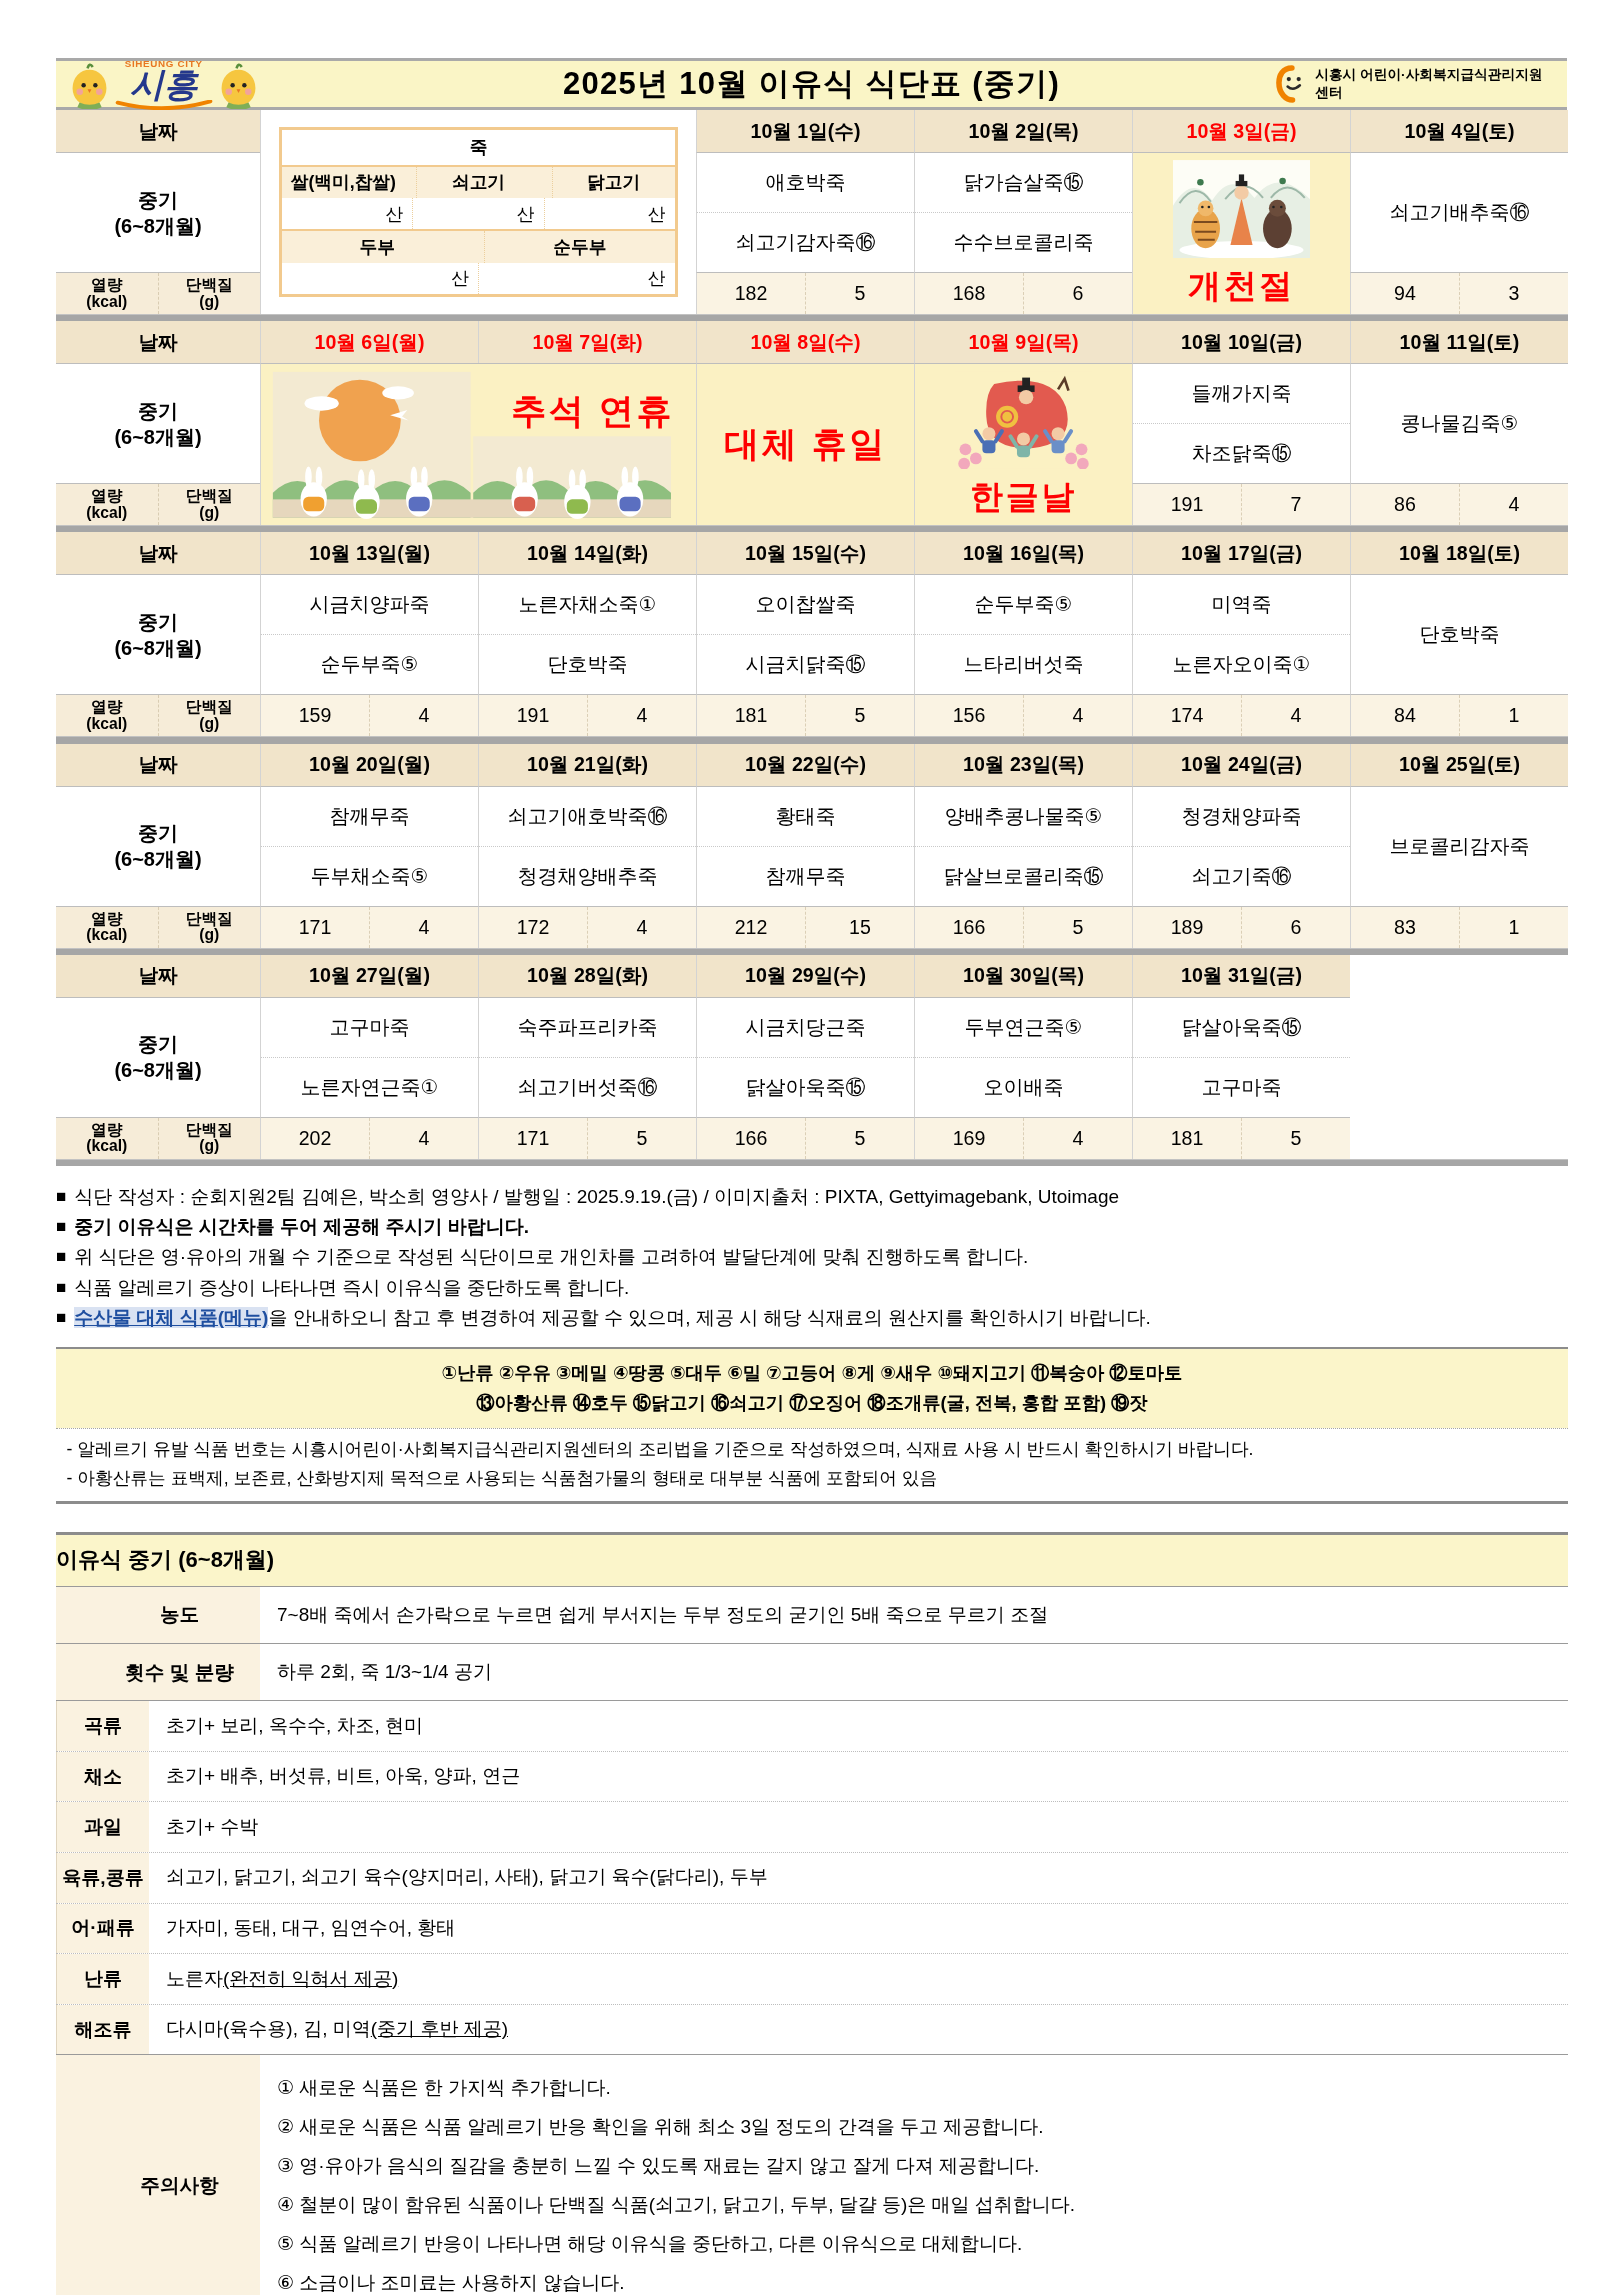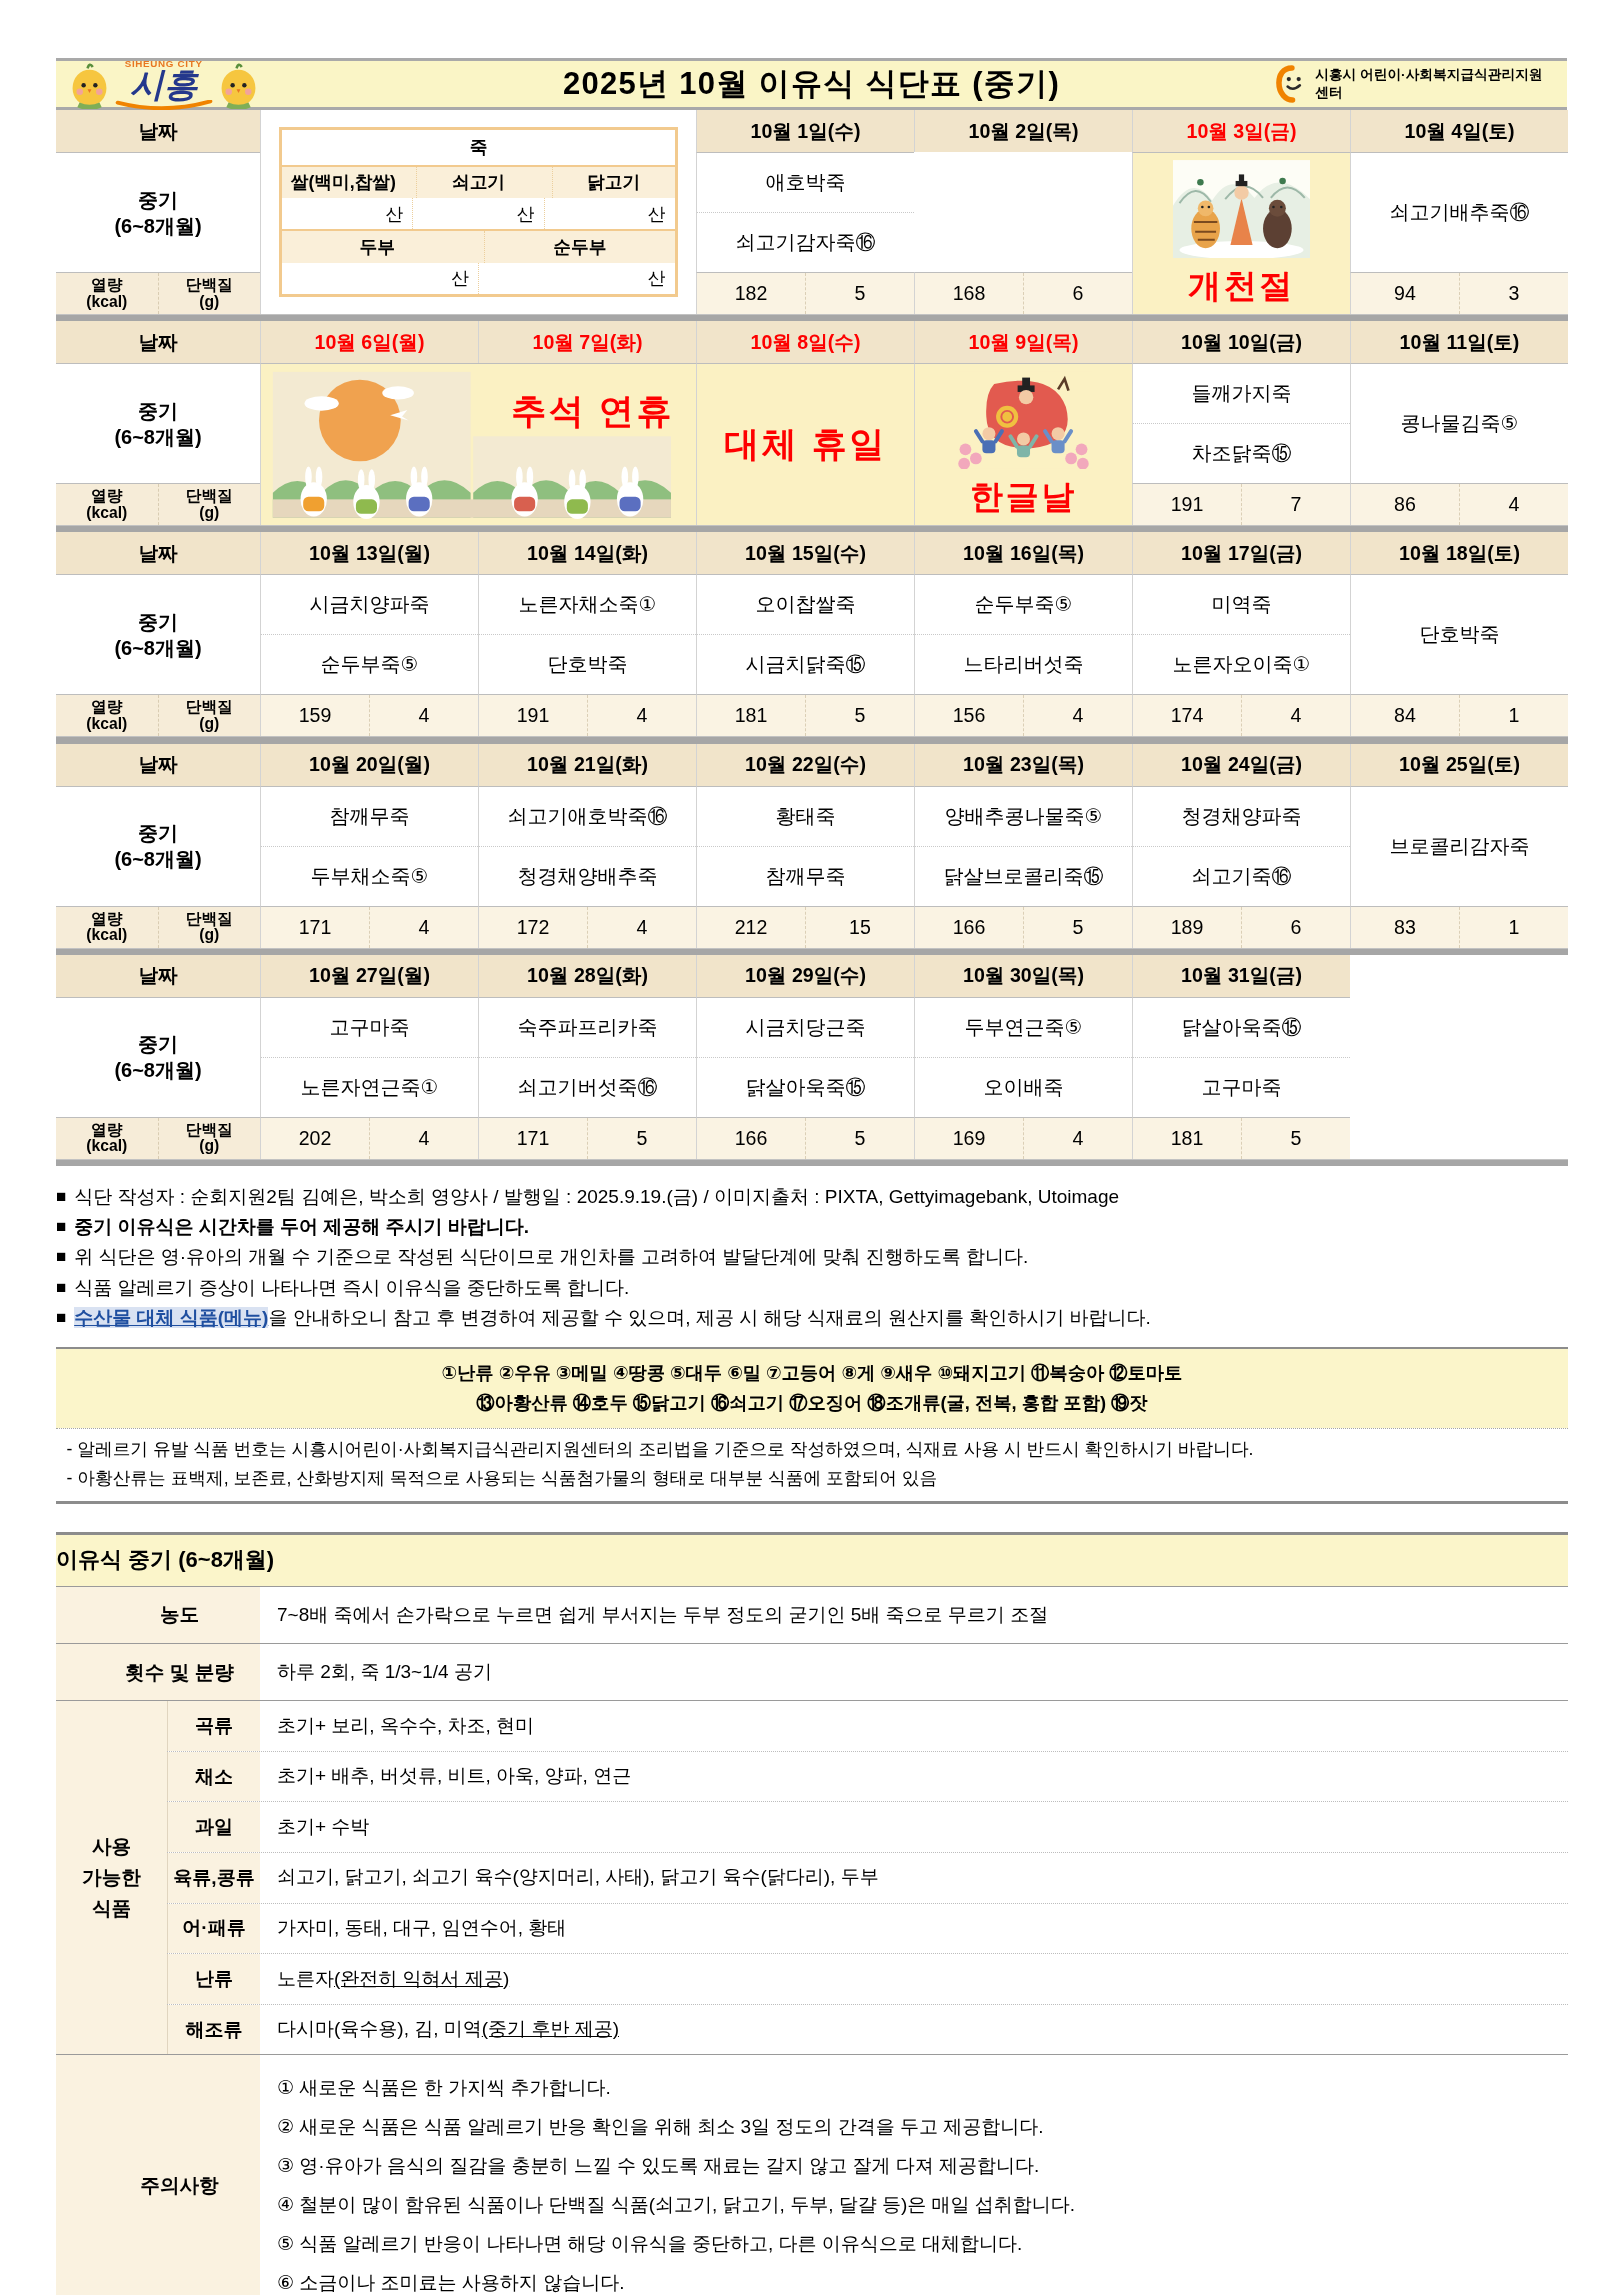--- a/index.html
+++ b/index.html
@@ -178,20 +178,24 @@
       <div class="cell d-date red" style="grid-column:6;grid-row:1">10월 3일(금)</div>
       <div class="cell d-date" style="grid-column:7;grid-row:1">10월 4일(토)</div>
 
       <div class="cell c1 c-stage rt" style="grid-column:1;grid-row:2">
         <span>중기</span>
         <span>(6~8개월)</span>
       </div>
       <div class="cell d-menu rt" style="grid-column:4;grid-row:2">
         <div class="mi">애호박죽</div>
         <div class="mi">쇠고기감자죽⑯</div>
+      </div>
+      <div class="cell d-menu rt" style="grid-column:5;grid-row:2">
+        <div class="mi">닭가슴살죽⑮</div>
+        <div class="mi">수수브로콜리죽</div>
       </div>
       <div class="cell hol rt" style="grid-column:6;grid-row:2 / span 2">
         <svg width="137" height="98" viewBox="0 0 210 150">
           <rect x="0" y="0" width="210" height="150" fill="#fdfdf6"></rect>
           <path d="M0 70 Q30 20 60 62 Q90 14 125 58 Q160 10 210 60 L210 150 L0 150 Z" fill="#e7efe4"></path>
           <path d="M10 66 Q35 30 58 64 M80 60 Q110 22 138 58 M150 58 Q175 26 202 58" stroke="#9db8a8" stroke-width="3" fill="none"></path>
           <circle cx="42" cy="34" r="5" fill="#3e7a4e"></circle>
             <circle cx="168" cy="32" r="5" fill="#3e7a4e"></circle>
           <ellipse cx="105" cy="138" rx="95" ry="14" fill="#ffffff"></ellipse>
           <ellipse cx="50" cy="105" rx="22" ry="30" fill="#e8a34a"></ellipse>
@@ -620,25 +624,20 @@
       <div class="ilab">농도</div>
       <div class="ival">7~8배 죽에서 손가락으로 누르면 쉽게 부서지는 두부 정도의 굳기인 5배 죽으로 무르기 조절</div>
     </div>
 
     <div class="irow">
       <div class="ilab">횟수 및 분량</div>
       <div class="ival">하루 2회, 죽 1/3~1/4 공기</div>
     </div>
 
     <div class="foodsec">
-      <div class="food-main">
-        <span>사용</span>
-        <span>가능한</span>
-        <span>식품</span>
-      </div>
       <div class="food-rows">
         <div class="frow">
           <div class="fcat">곡류</div>
           <div class="fval">초기+ 보리, 옥수수, 차조, 현미</div>
         </div>
         <div class="frow">
           <div class="fcat">채소</div>
           <div class="fval">초기+ 배추, 버섯류, 비트, 아욱, 양파, 연근</div>
         </div>
         <div class="frow">

